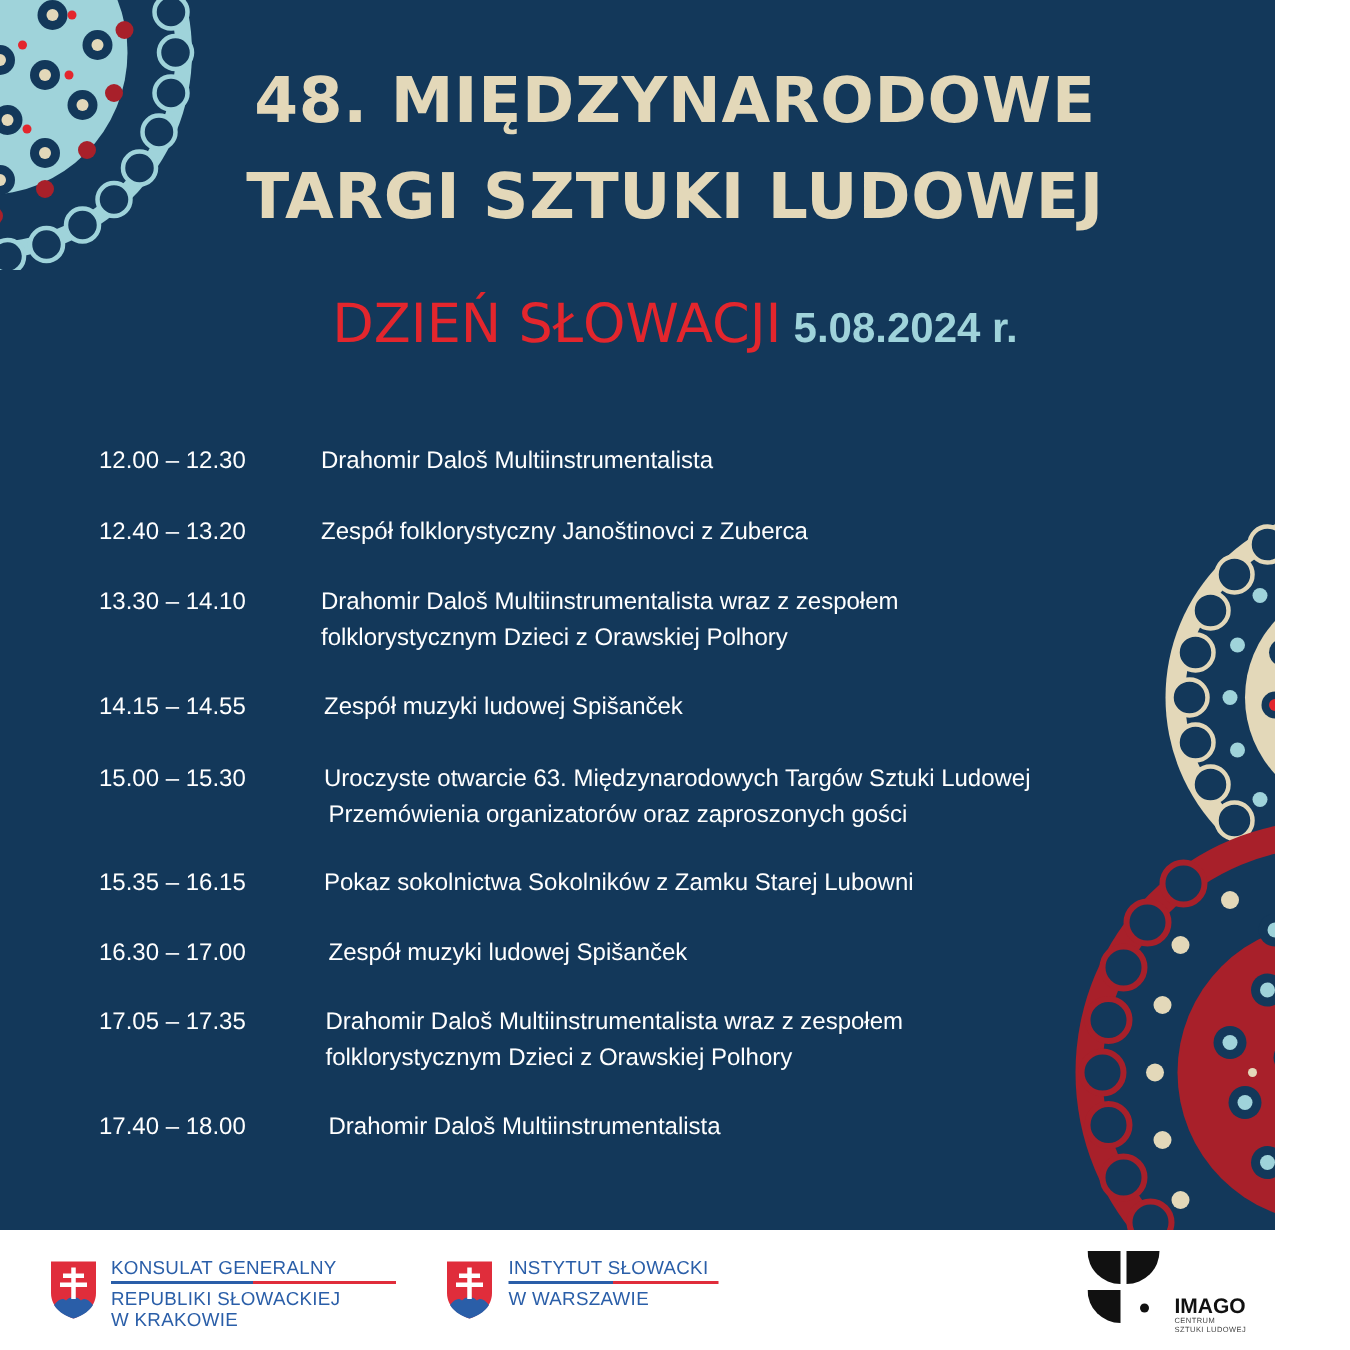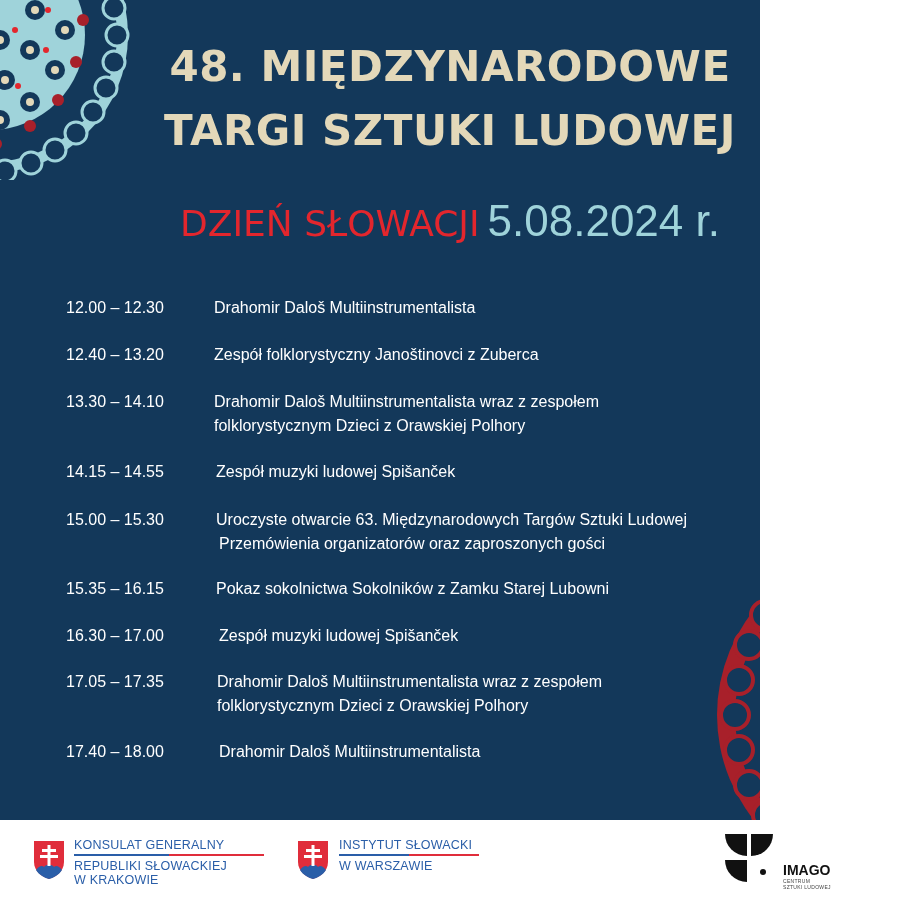--- a/index.html
+++ b/index.html
@@ -1,38 +1,38 @@
 <!DOCTYPE html>
 <html><head>
   <meta charset="utf-8">
   <style>
     * { box-sizing: border-box; margin: 0; padding: 0; }
     html, body { width: 900px; height: 900px; overflow: hidden; background: #ffffff; }
     body { font-family: "DejaVu Sans", sans-serif; position: relative; }
     .poster {
-      position: absolute; left: 0; top: 0; width: 760px; height: 820px;
+      position: absolute; left: 0; top: 0; width: 850px; height: 820px;
       background: #13385a; overflow: hidden;
     }
     .deco { position: absolute; }
     .title {
       position: absolute; left: 0; width: 960px; text-align: center;
       color: #e3d8b9; font-weight: bold; font-size: 42px; letter-spacing: 0.5px;
       font-family: "DejaVu Sans", sans-serif;
     }
     .title.l1 { top: 42px; }
     .title.l2 { top: 106px; }
     .subtitle {
       position: absolute; top: 196px; left: 0; width: 960px; text-align: center;
       white-space: nowrap;
     }
     .subtitle .day {
       color: #e3262d; font-weight: normal; font-size: 36px; font-family: "DejaVu Sans", sans-serif;
     }
     .subtitle .date {
-      color: #9fd3da; font-size: 44px; font-family: "Liberation Sans", sans-serif; margin-left: 8px;
+      color: #9fd3da; font-size: 28px; font-family: "Liberation Sans", sans-serif; margin-left: 8px; font-weight: bold;
     }
     .schedule { position: absolute; left: 66px; top: 296px; width: 720px; }
     .row { position: absolute; left: 0; width: 720px; color: #ffffff; font-size: 16px;
       font-family: "Liberation Sans", sans-serif; line-height: 24px; }
     .row .time { position: absolute; left: 0; width: 140px; white-space: nowrap; }
     .row .desc { position: absolute; white-space: nowrap; }
     .footer {
       position: absolute; left: 0; top: 820px; width: 900px; height: 64px; background: #ffffff;
     }
     .logo { position: absolute; }

